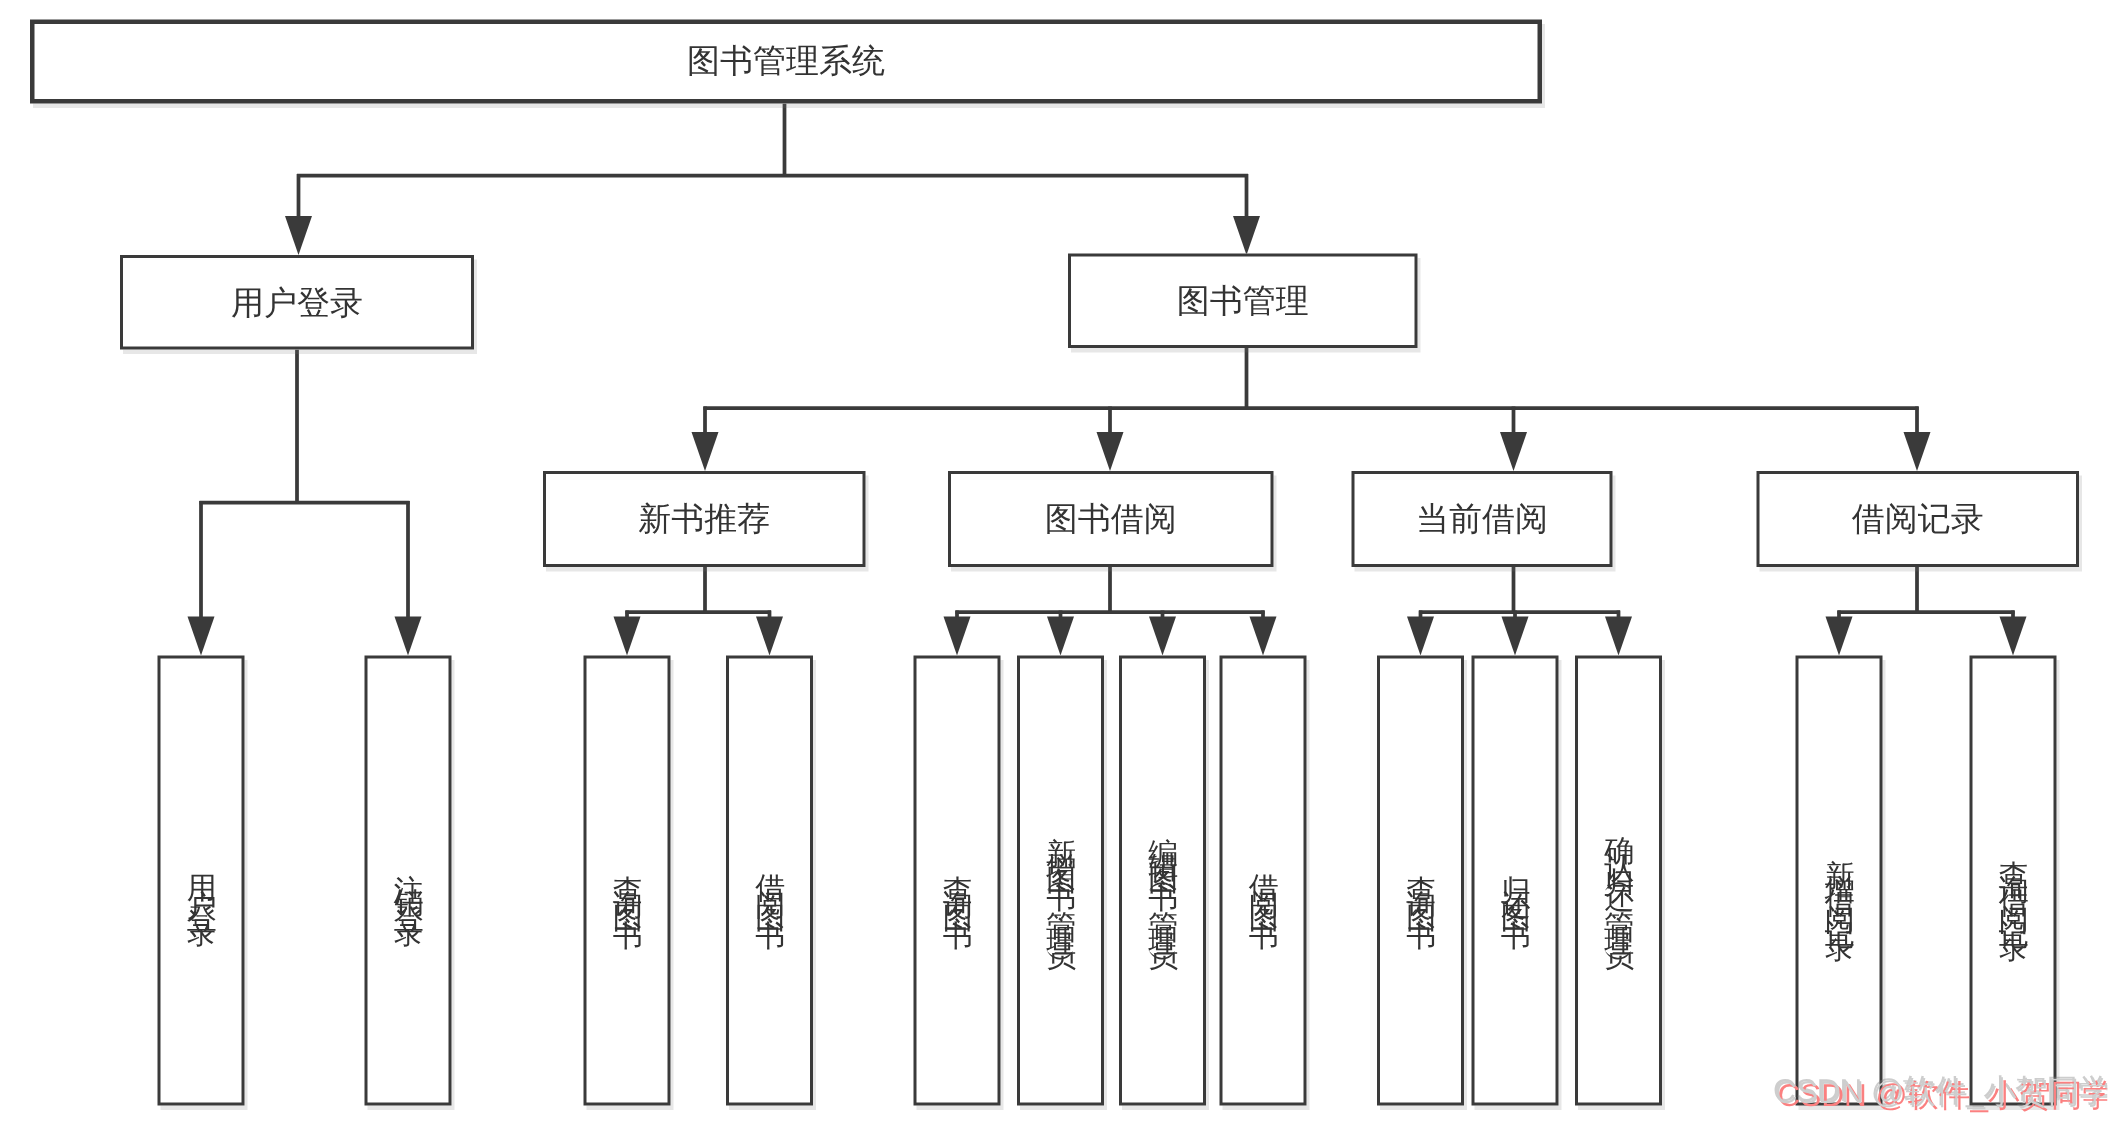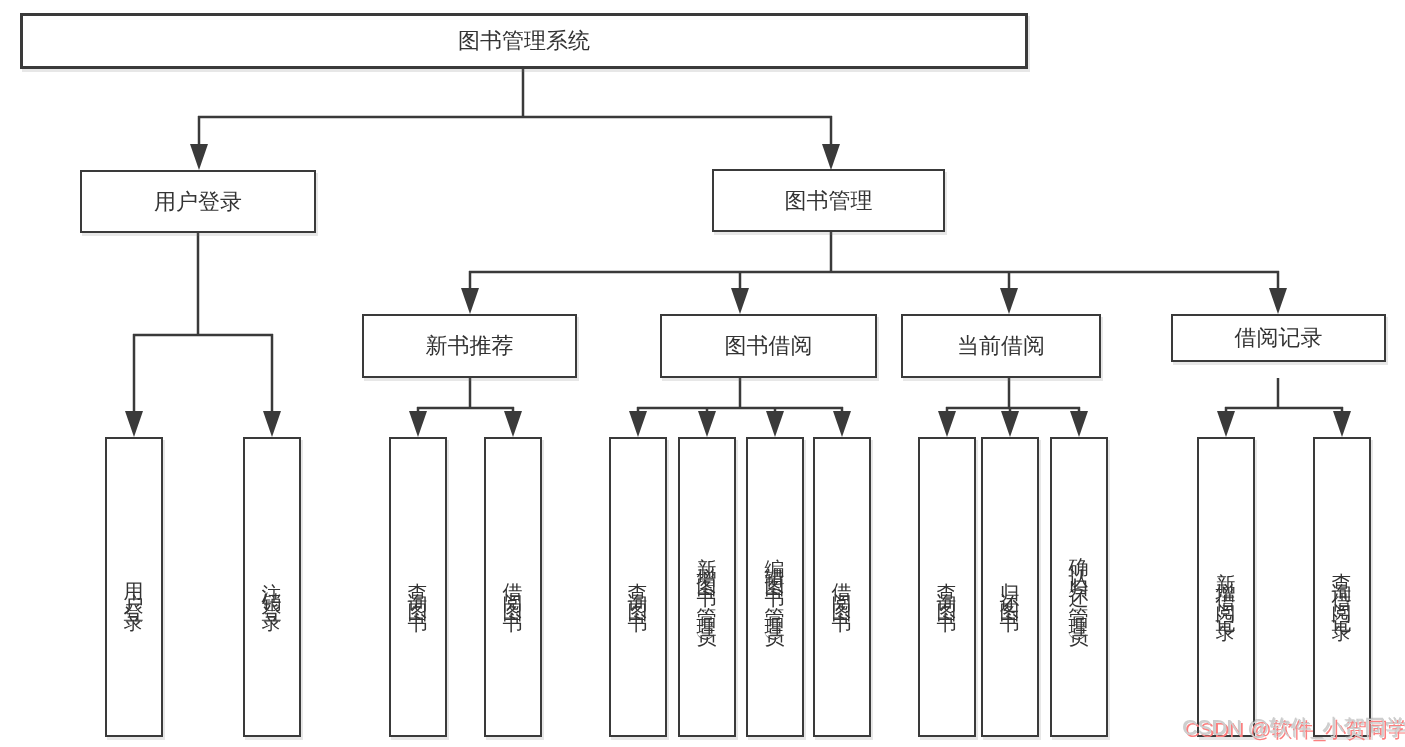--- a/index.html
+++ b/index.html
@@ -110,27 +110,27 @@
   <div class="node" style="left:80px;top:170px;width:236px;height:63px">
     <span>用户登录</span>
   </div>
   <div class="node" style="left:362px;top:314px;width:215px;height:64px">
     <span>新书推荐</span>
   </div>
 
   <div class="node" style="left:712px;top:169px;width:233px;height:63px">
     <span>图书管理</span>
   </div>
-  <div class="node" style="left:660px;top:314px;width:217px;height:64px">
+  <div class="node" style="left:632px;top:314px;width:217px;height:64px">
     <span>图书借阅</span>
   </div>
-  <div class="node" style="left:901px;top:314px;width:200px;height:64px">
+  <div class="node" style="left:901px;top:314px;width:174px;height:64px">
     <span>当前借阅</span>
   </div>
-  <div class="node" style="left:1171px;top:314px;width:215px;height:48px">
+  <div class="node" style="left:1171px;top:314px;width:215px;height:64px">
     <span>借阅记录</span>
   </div>
 
   <div class="node leaf" style="left:105px;top:437px;width:58px;height:300px">
     <span>用户登录</span>
   </div>
   <div class="node leaf" style="left:243px;top:437px;width:58px;height:300px">
     <span>注销登录</span>
   </div>
 

